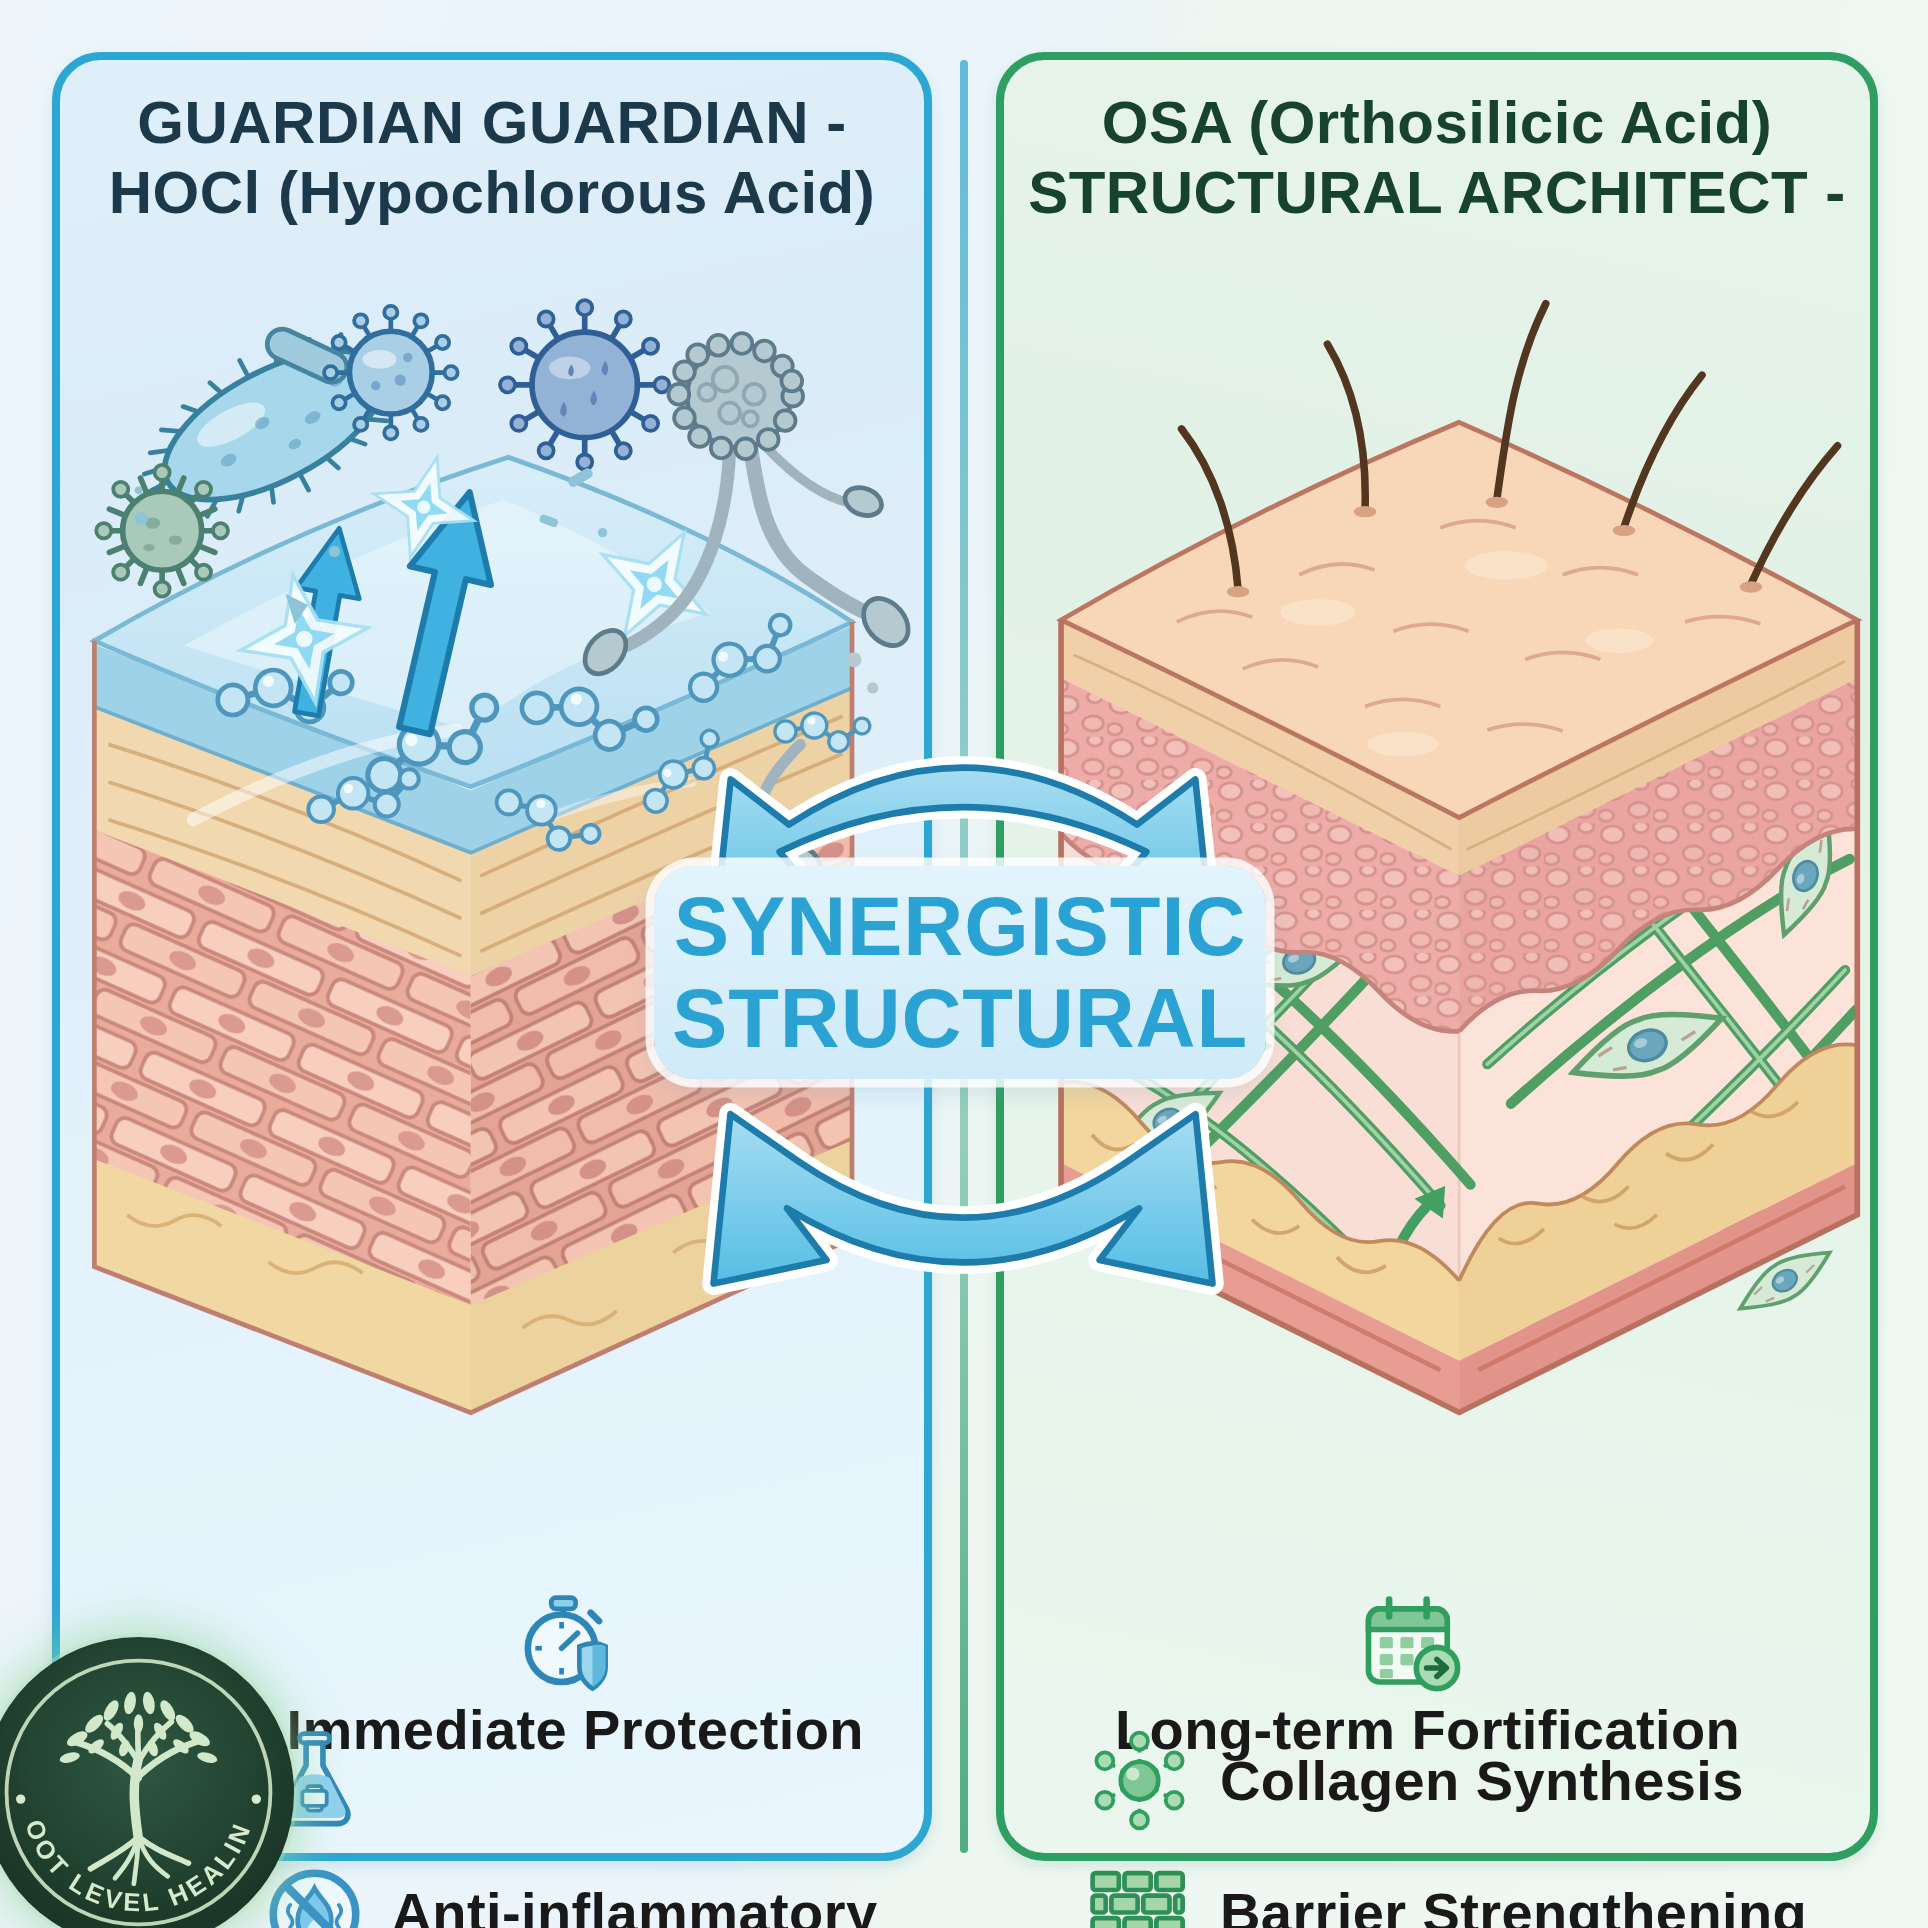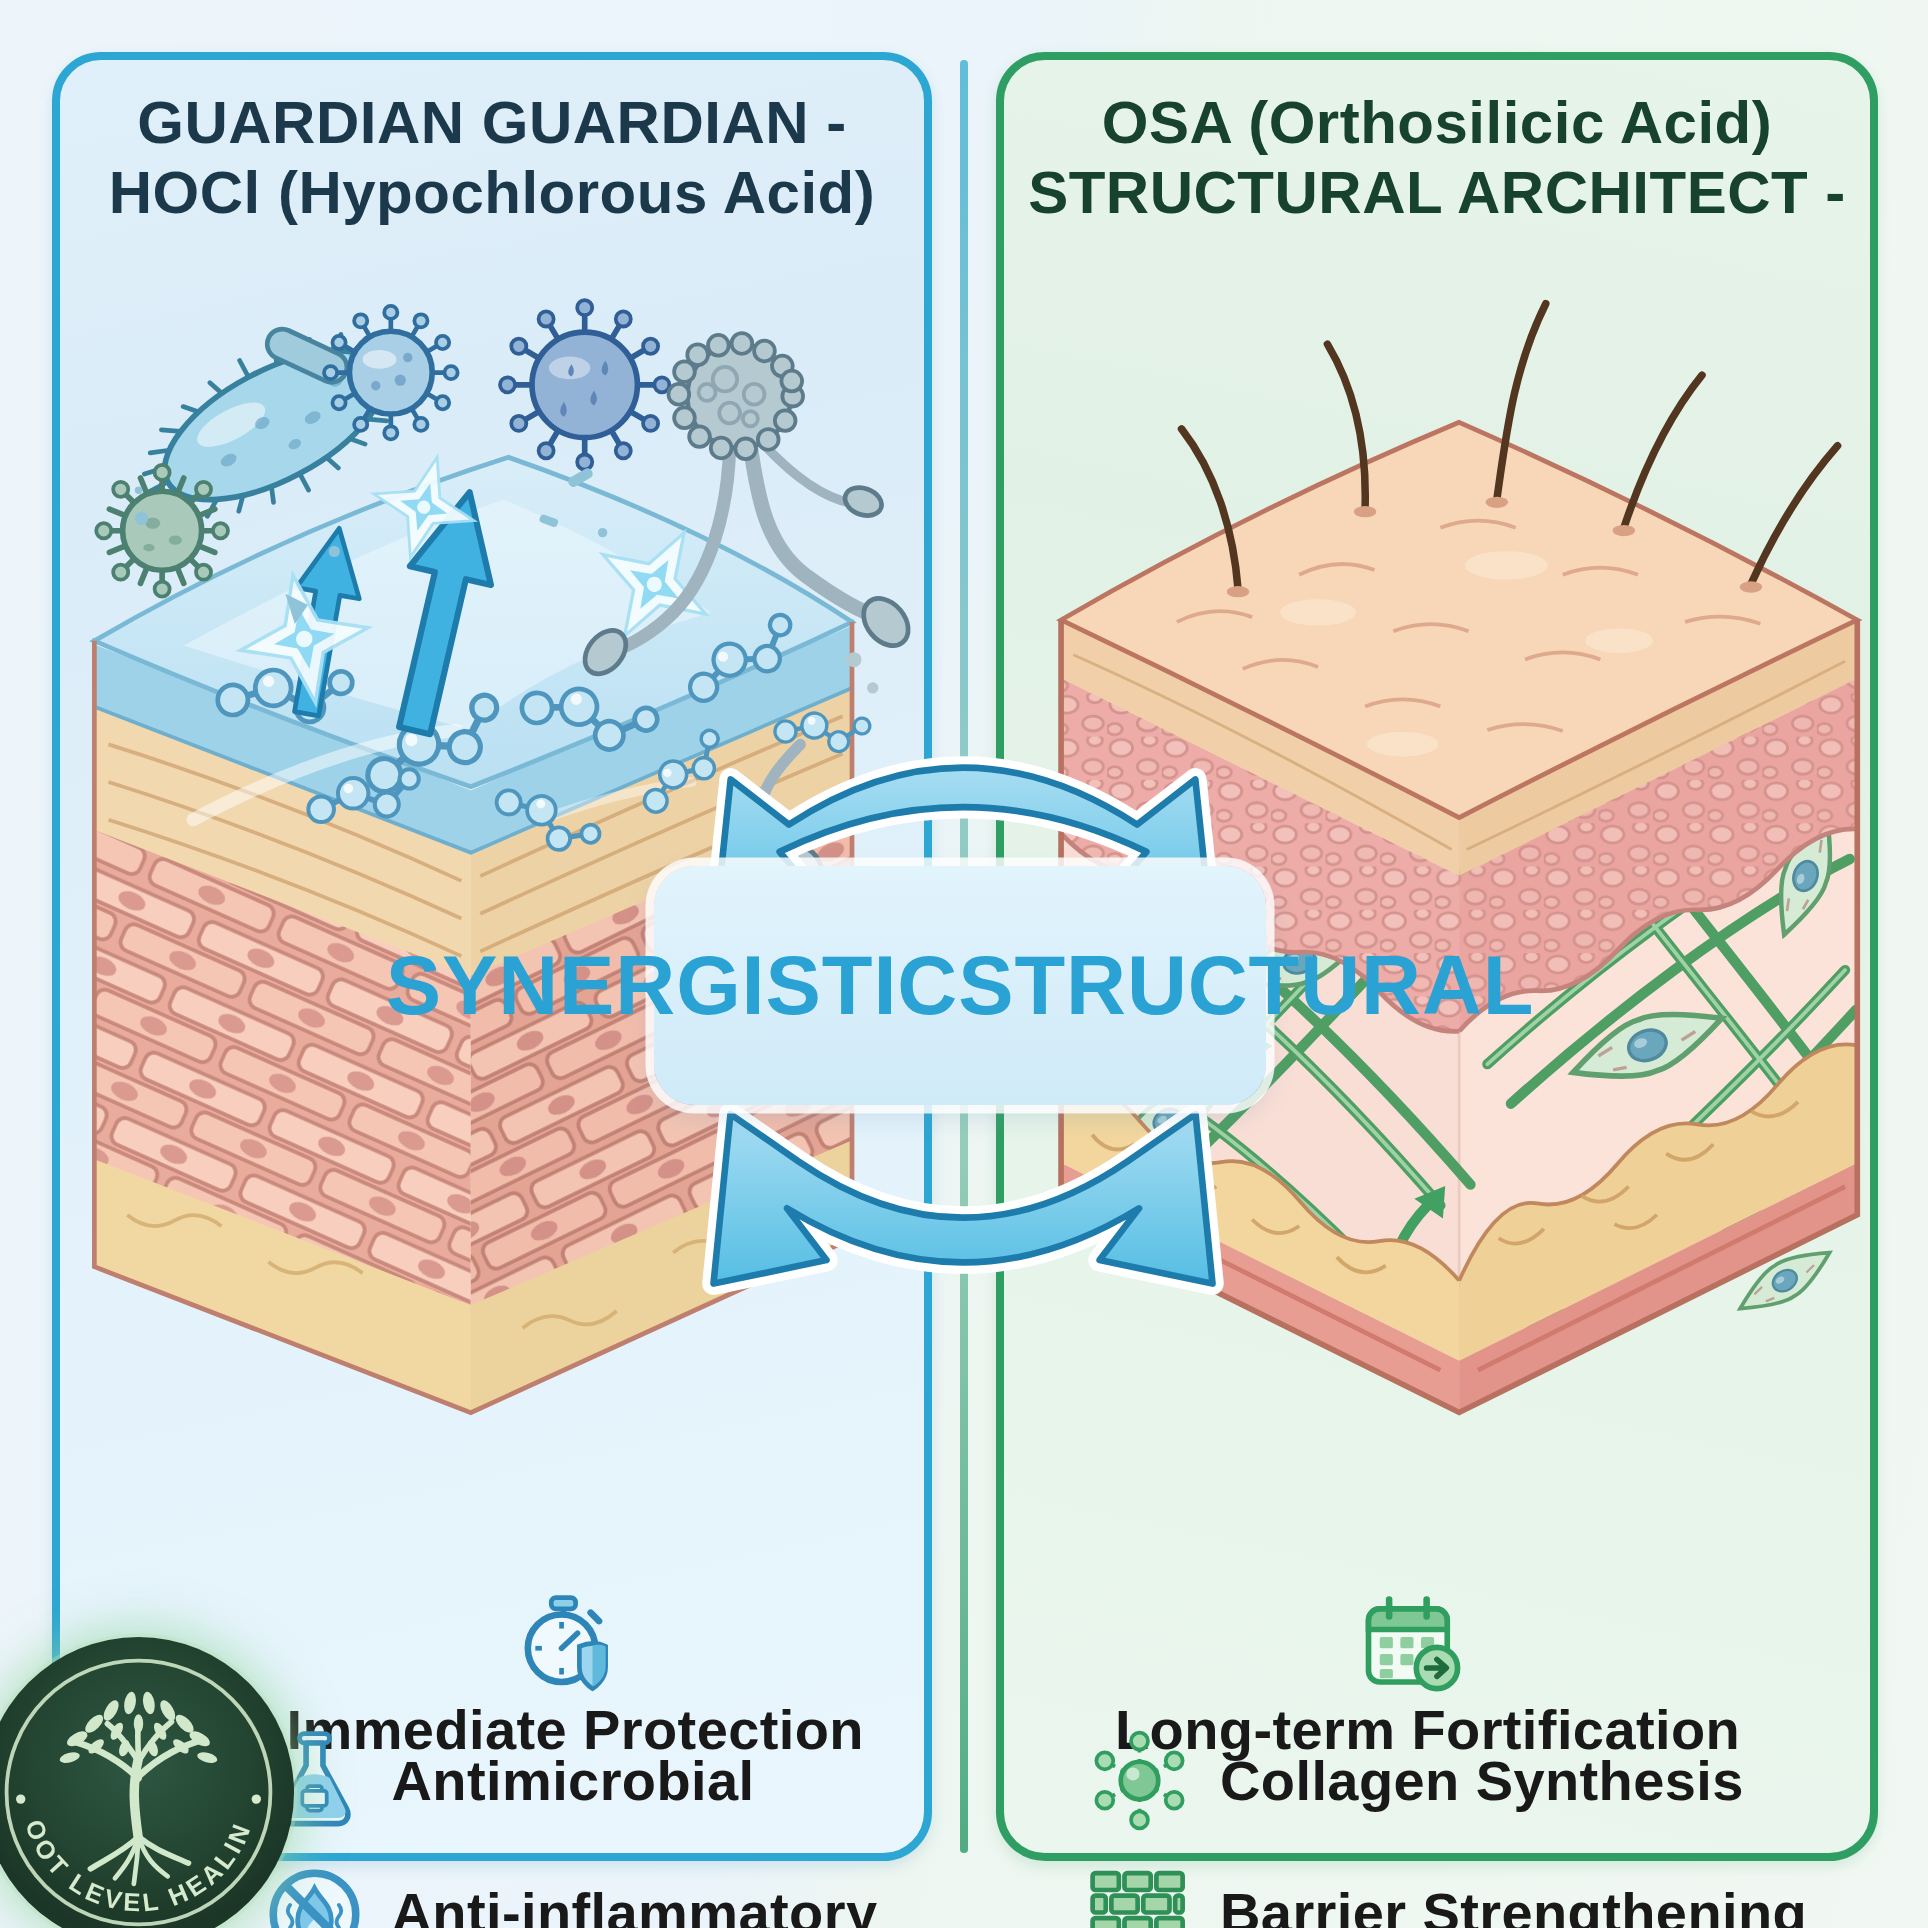--- a/index.html
+++ b/index.html
@@ -27,24 +27,24 @@
     background:linear-gradient(180deg,#52b6d6 0%,#86c6c2 40%,#8cc9b4 60%,#3fa476 100%);
     opacity:.9;
   }
   .scene{position:absolute;z-index:3;}
   #left-scene{left:52px;top:217px;}
   #right-scene{left:998px;top:217px;}
   .overlay{position:absolute;z-index:30;}
   #arrow-top{left:657px;top:659px;}
   #arrow-bottom{left:657px;top:1081px;}
   .center-box{
-    position:absolute;left:654px;top:866px;width:612px;height:239px;z-index:40;
+    position:absolute;left:654px;top:866px;width:612px;height:213px;z-index:40;
     background:linear-gradient(180deg,#e2f4fc,#cfeaf8);border-radius:40px;
     box-shadow:0 0 0 8.5px rgba(255,255,255,.82),0 9.4px 26px rgba(100,150,180,.25);
-    display:flex;flex-direction:row;align-items:center;justify-content:center;
+    display:flex;flex-direction:column;align-items:center;justify-content:center;
   }
   .center-box .line{font-weight:bold;font-size:83px;line-height:1.1;color:#2ba2d4;letter-spacing:0.9px;}
   .features{position:absolute;z-index:5;}
   .feature-row{position:absolute;display:flex;align-items:center;}
   .feature-row .icon{width:105px;height:105px;flex:0 0 auto;}
   .feature-row .label{font-weight:bold;font-size:56px;color:#191919;letter-spacing:0.4px;white-space:nowrap;}
   .panel.left .feature-row{left:202px;}
   .panel.left .feature-row .label{margin-left:24.5px;}
   .panel.right .feature-row{left:83px;}
   .panel.right .feature-row .label{margin-left:28px;}
@@ -84,21 +84,20 @@
     <div class="feature-row row2">
       <svg class="icon" viewBox="0 0 112 112">
         <rect x="40" y="6" width="32" height="10" rx="5" fill="#eaf6fc" stroke="#2e86b8" stroke-width="5"></rect>
         <path d="M47,16 L47,40 L22,86 C18,94 22,102 31,102 L81,102 C90,102 94,94 90,86 L65,40 L65,16 Z" fill="#eef8fd" stroke="#2e86b8" stroke-width="6" stroke-linejoin="round"></path>
         <path d="M40,53 L24,85 C21,91 24,96 31,96 L81,96 C88,96 91,91 88,85 L72,53 C62,48 50,48 40,53 Z" fill="#8fd0ef"></path>
         <g stroke="#2e86b8" stroke-width="4">
           <rect x="48" y="62" width="16" height="26" rx="3" fill="#eaf6fc"></rect>
           <rect x="43" y="67" width="26" height="16" rx="3" fill="#eaf6fc"></rect>
         </g>
       </svg>
-      <div class="label">Antimicrobial</div>
     </div>
     <div class="feature-row row3">
       <svg class="icon" viewBox="0 0 112 112">
         <circle cx="56" cy="58" r="44" fill="#eef8fd" stroke="#3a93c4" stroke-width="8"></circle>
         <path d="M56,30 C62,42 74,48 74,64 C74,77 66,86 56,86 C46,86 38,77 38,64 C38,48 50,42 56,30 Z" fill="#7ec8ea" stroke="#3a93c4" stroke-width="5"></path>
         <path d="M56,62 C60,68 64,70 64,76 C64,82 60,85 56,85 C52,85 48,82 48,76 C48,70 52,68 56,62 Z" fill="#d9f1fb"></path>
         <path d="M30,48 q-5,6 0,12 q5,6 0,12" fill="none" stroke="#3a93c4" stroke-width="4" stroke-linecap="round"></path>
         <path d="M82,48 q5,6 0,12 q-5,6 0,12" fill="none" stroke="#3a93c4" stroke-width="4" stroke-linecap="round"></path>
         <line x1="26" y1="28" x2="88" y2="90" stroke="#3a93c4" stroke-width="9" stroke-linecap="round"></line>
       </svg>

